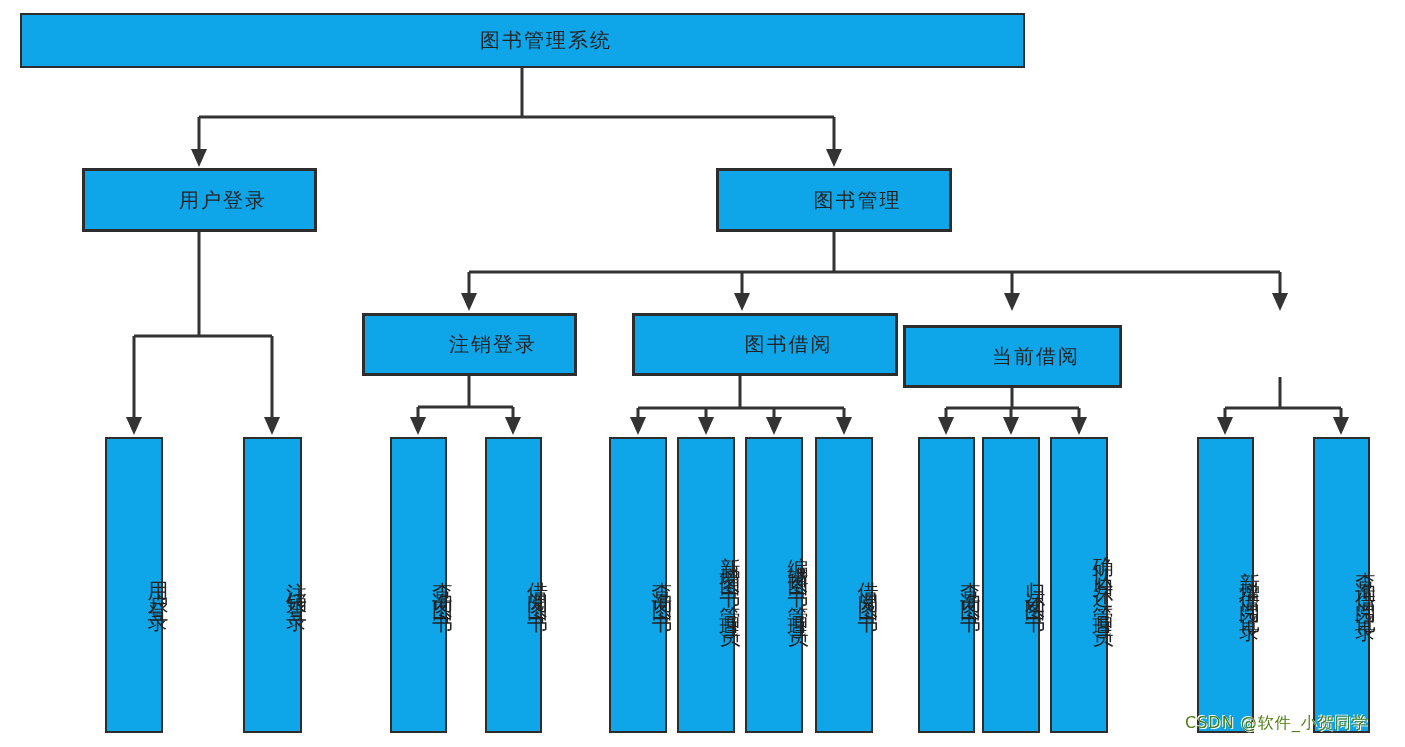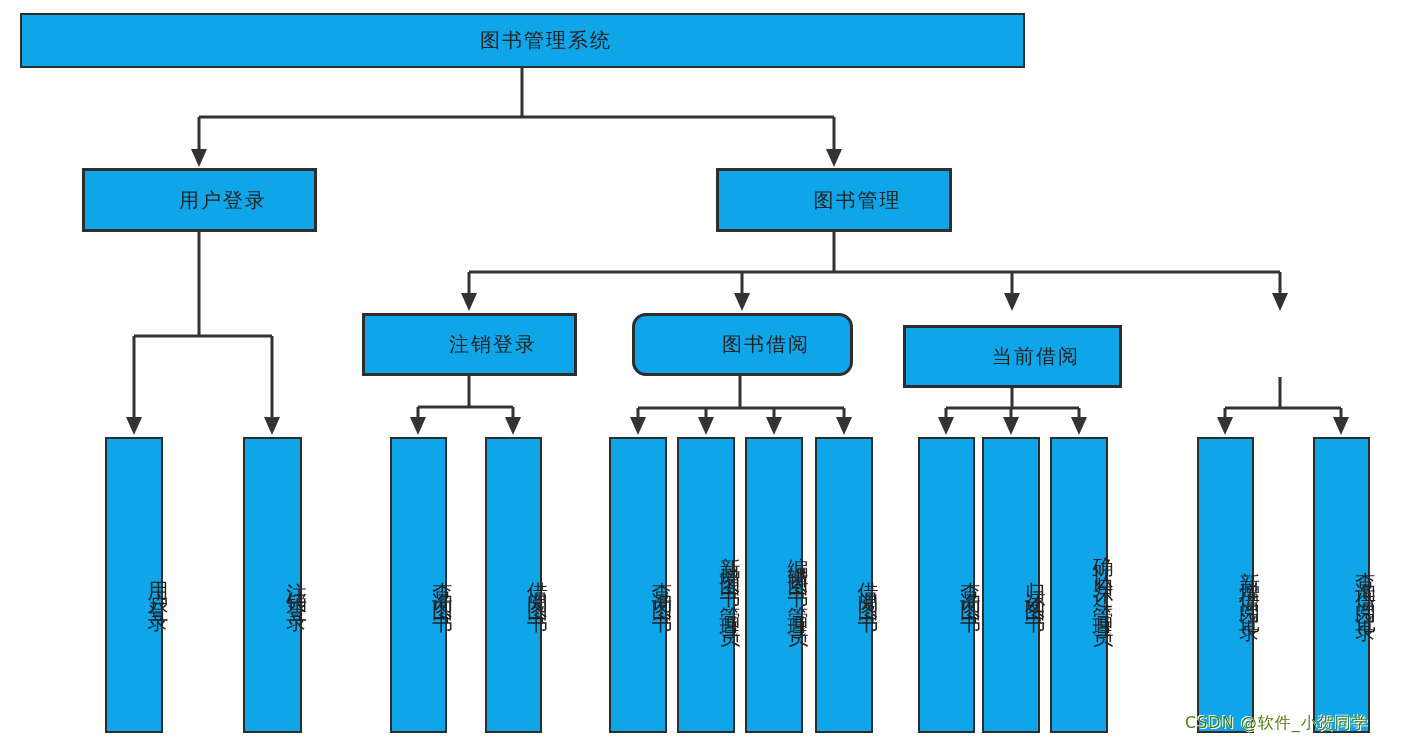--- a/index.html
+++ b/index.html
@@ -109,21 +109,21 @@
   <div class="node" style="left:82px; top:168px; width:235px; height:64px;">
     <span class="label">用户登录</span>
   </div>
   <div class="node" style="left:716px; top:168px; width:236px; height:64px;">
     <span class="label">图书管理</span>
   </div>
 
   <div class="node" style="left:362px; top:313px; width:215px; height:63px;">
     <span class="label">注销登录</span>
   </div>
-  <div class="node" style="left:632px; top:313px; width:221px; height:63px;border-radius:14px;">
+  <div class="node" style="left:632px; top:313px; width:266px; height:63px;">
     <span class="label">图书借阅</span>
   </div>
   <div class="node" style="left:903px; top:313px; width:219px; height:63px;margin-top:12px;">
     <span class="label">当前借阅</span>
   </div>
 
   <div class="node tall" style="left:105px; top:437px; width:58px; height:296px;">
     <span class="label">用户登录</span>
   </div>
   <div class="node tall" style="left:243px; top:437px; width:59px; height:296px;">

